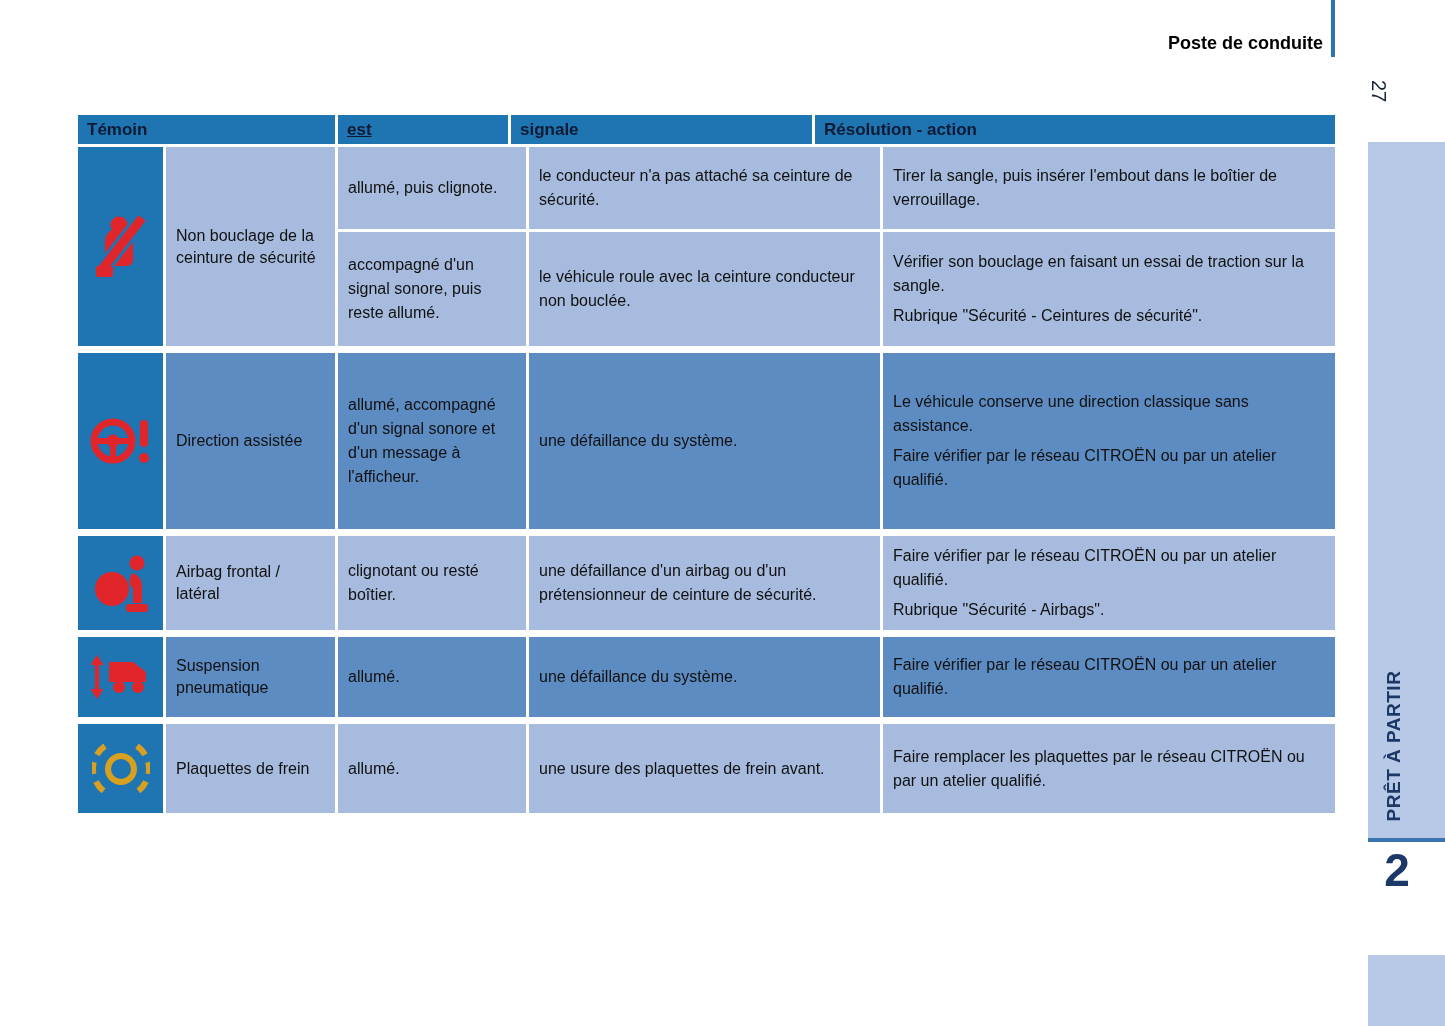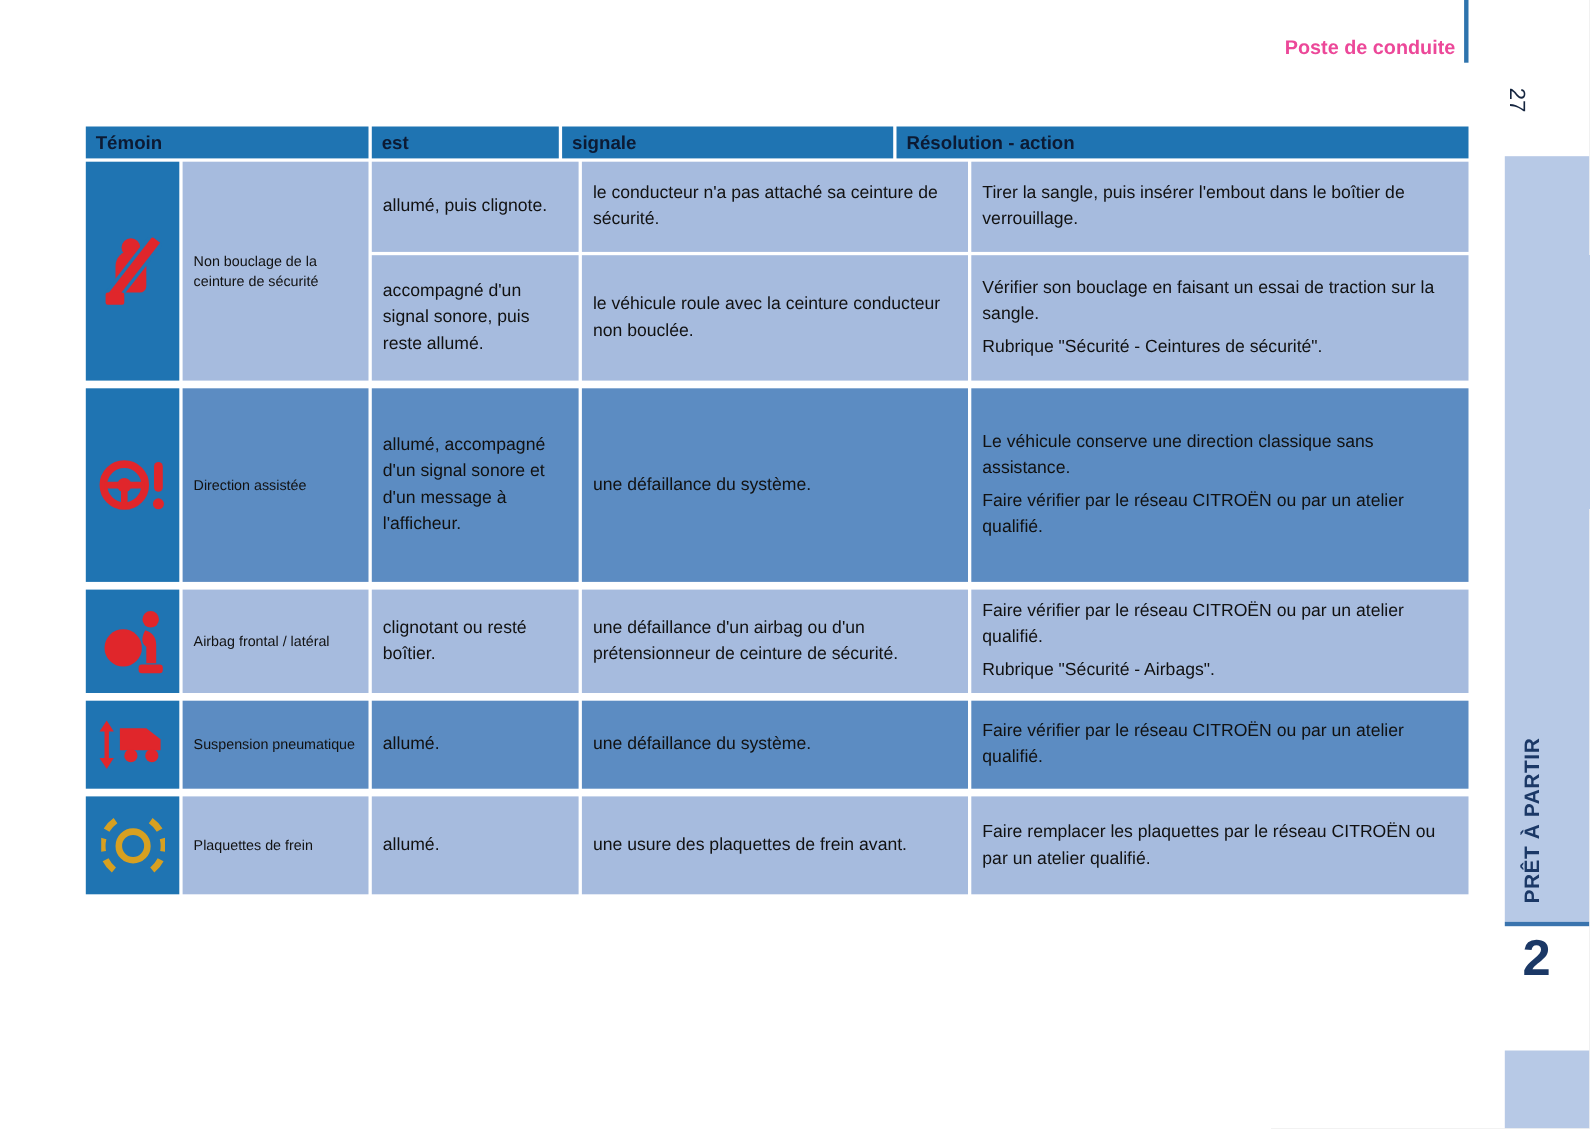--- a/index.html
+++ b/index.html
@@ -3,21 +3,21 @@
 <meta charset="utf-8">
 <style>
   html,body{margin:0;padding:0;background:#e8e8e8;}
   .page{
     position:relative;width:1445px;height:1026px;background:#ffffff;
     font-family:"Liberation Sans",sans-serif;color:#111;overflow:hidden;
   }
   
   .doc-title{
     position:absolute;top:33px;right:122px;
-    font-size:18px;font-weight:bold;color:#ec4899;white-space:nowrap;
+    font-size:18px;font-weight:bold;color:#000000;white-space:nowrap;
   }
   .title-rule{position:absolute;left:1331px;top:0;width:4px;height:57px;background:#2E74AD;}
   .page-num{
     position:absolute;left:1358px;top:70px;width:42px;height:42px;
     display:flex;align-items:center;justify-content:center;
     transform:rotate(90deg);font-size:20px;color:#15253F;
   }
   
   .band-top{position:absolute;left:1368px;top:142px;width:77px;height:696px;background:#B7C9E6;}
   .band-bottom{position:absolute;left:1368px;top:955px;width:77px;height:71px;background:#B7C9E6;}
@@ -34,27 +34,27 @@
   }
   
   .wtable{position:absolute;left:78px;top:115px;width:1257px;display:flex;flex-direction:column;}
   .wtable *{box-sizing:border-box;}
   .thead{display:flex;gap:3px;height:29px;}
   .th{
     background:#1F74B2;color:#0C1A33;font-weight:bold;font-size:17px;
     display:flex;align-items:center;padding:0 9px;
   }
   .th.c-temoin{width:257px;}
-  .th.c-est{width:170px;}
+  .th.c-est{width:170px;text-decoration:underline;}
   .th.c-signale{width:301px;}
   .th.c-res{flex:1;}
   .rowgroup{display:flex;gap:3px;margin-top:7px;}
   .rowgroup.first{margin-top:3px;}
   .icon-cell{width:85px;background:#1F74B2;display:flex;align-items:center;justify-content:center;flex:none;}
-  .label-cell{width:169px;display:flex;align-items:center;padding:4px 10px;font-size:13px;line-height:1.35;flex:none;}
+  .label-cell{width:169px;display:flex;align-items:center;padding:4px 10px;font-size:16px;line-height:1.35;flex:none;}
   .entries{flex:1;display:flex;flex-direction:column;gap:3px;}
   .entry{display:flex;gap:3px;flex:1;}
   .cell{display:flex;flex-direction:column;justify-content:center;padding:8px 10px;font-size:16px;line-height:1.5;}
   .cell.c-est{width:188px;flex:none;}
   .cell.c-signale{width:351px;flex:none;}
   .cell.c-res{flex:1;}
   .para + .para{margin-top:6px;}
   .light{background:#A6BBDE;}
   .mid{background:#5C8CC2;}
   .h82{min-height:82px;}

